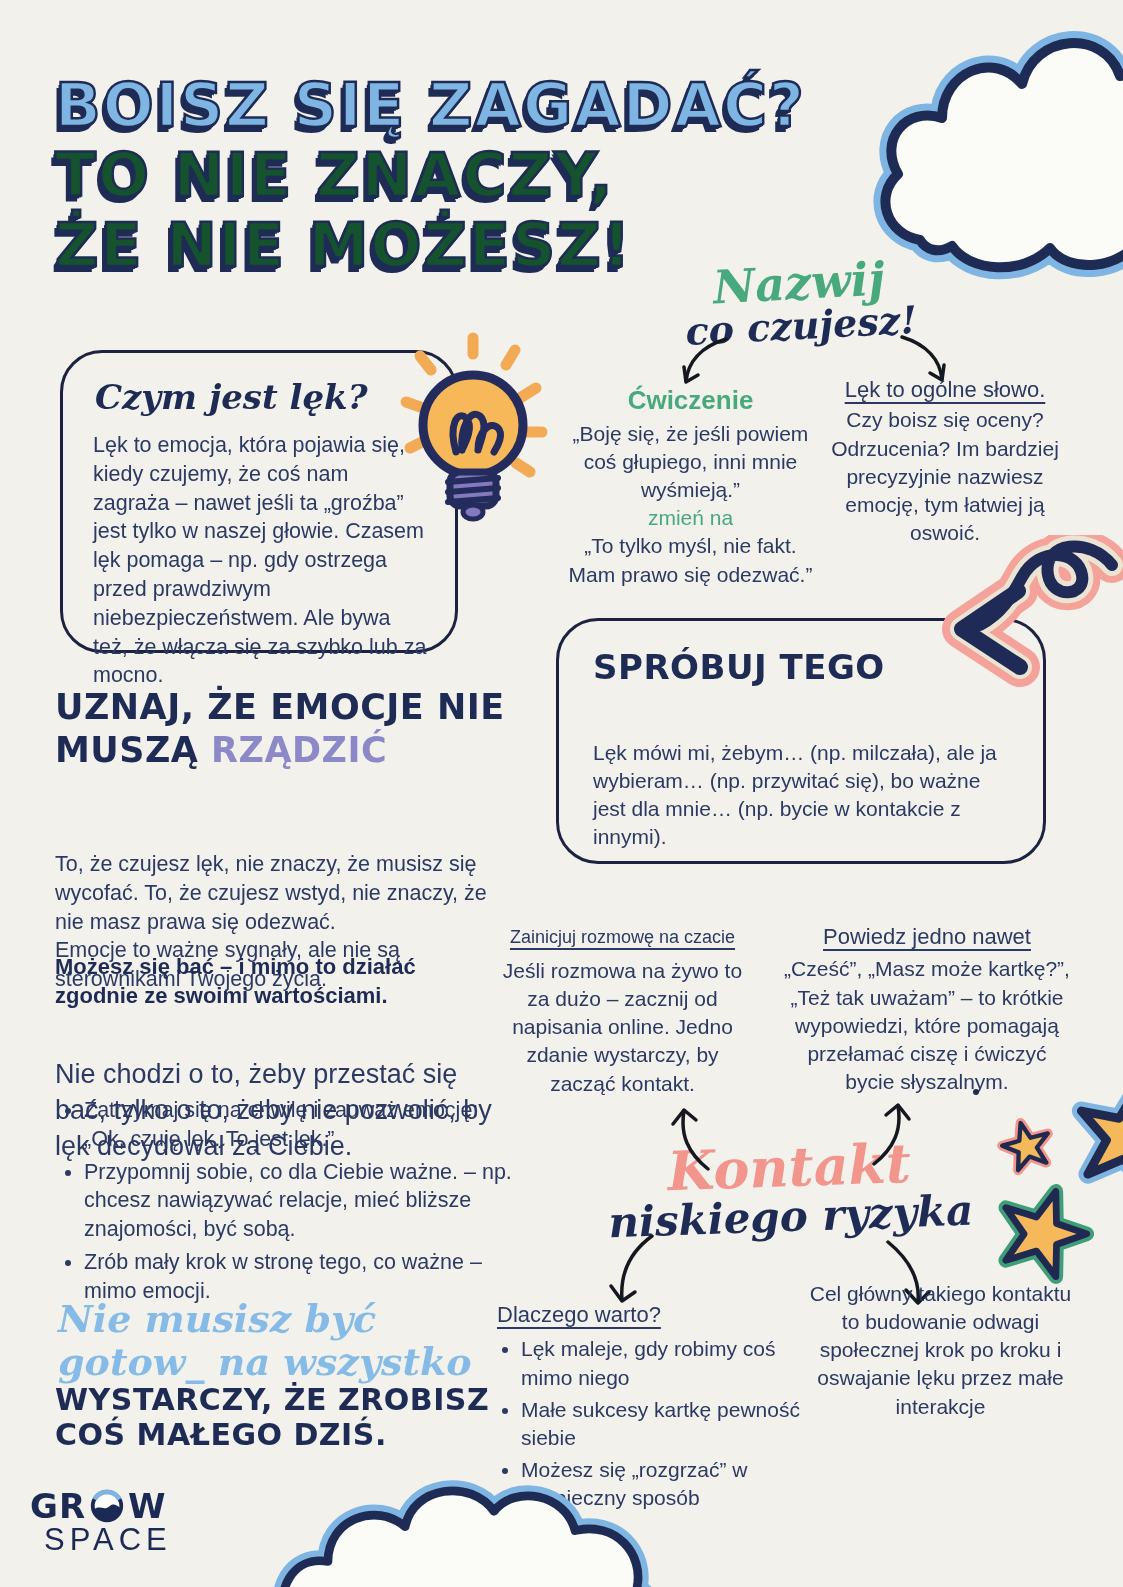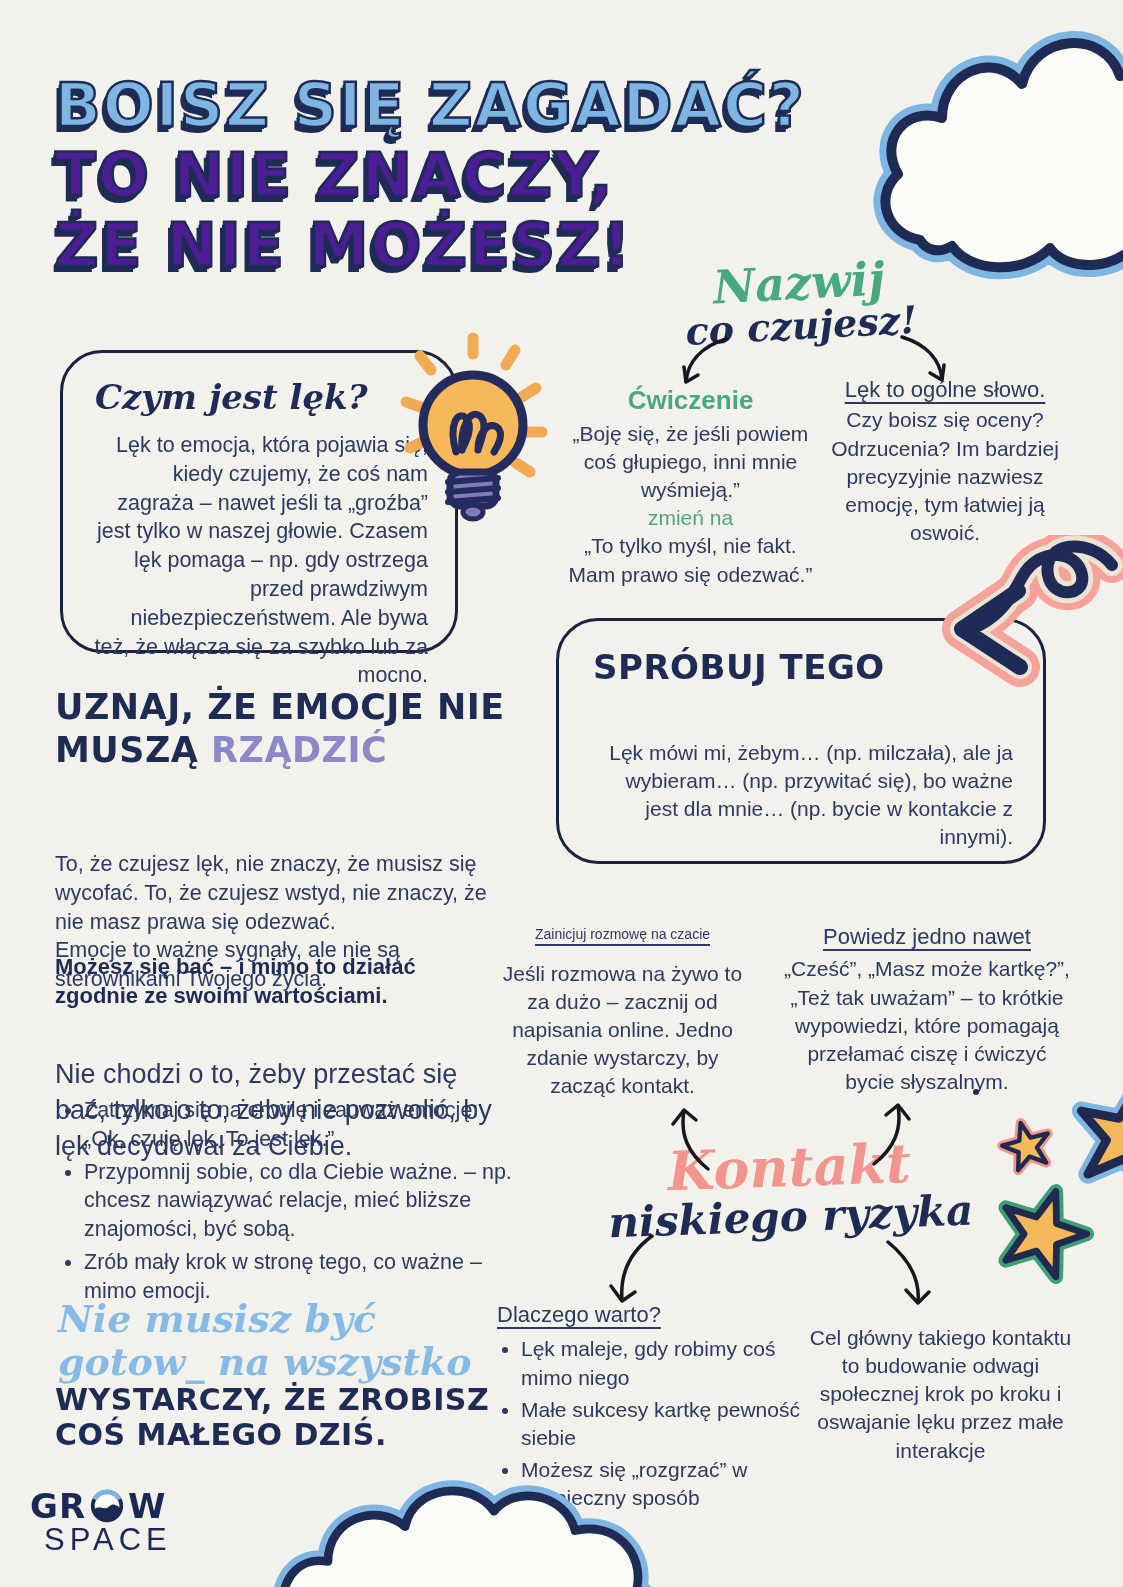--- a/index.html
+++ b/index.html
@@ -9,36 +9,36 @@
   }
   .abs{position:absolute;}
   
   .title-line{
     font-family:"DejaVu Sans", sans-serif; font-weight:bold; font-size:60px; line-height:70px;
     letter-spacing:2px; -webkit-text-stroke:2.5px #1e2b55;
     text-shadow:-4px 6px 0 #1e2b55, -2px 3px 0 #1e2b55, 0 2px 0 #1e2b55;
     white-space:nowrap;
   }
   .t-blue{color:#7fb5e3;}
-  .t-pink{color:#4c1d95;}
+  .t-pink{color:#14532d;}
   
   .script{font-family:"DejaVu Serif", serif; font-style:italic; font-weight:bold;}
   
   .body-txt{font-size:21px; line-height:1.34; color:#2c3a63;}
   .center{text-align:center;}
   .navy{color:#1e2b55;}
   .green{color:#47a97c;}
   .purple{color:#8d88c8;}
   .pinktxt{color:#f2958d;}
   .lightblue{color:#85bbe6;}
   .bold{font-weight:bold;}
   .ul-heading{text-decoration:underline; text-decoration-thickness:2px; text-underline-offset:5px;}
   
   .doodle-box{
-    border:3.5px solid #1b2340; border-radius:42px; background:transparent;text-align:right;
+    border:3.5px solid #1b2340; border-radius:42px; background:transparent;
   }
   
   .h-big{font-family:"DejaVu Sans", sans-serif; font-weight:bold; font-size:34px; line-height:1.22; color:#1e2b55; letter-spacing:0.5px;}
   ul{margin:0; padding-left:24px;}
   li{margin-bottom:4px;}
   .logo-row{display:flex; align-items:center; gap:2px;
     font-family:"DejaVu Sans", sans-serif; font-weight:bold; font-size:34px; color:#1b2a55; letter-spacing:1px;}
   .logo-space{font-family:"Liberation Sans", sans-serif; font-weight:normal; font-size:31px; color:#1b2a55; letter-spacing:5px; margin-left:14px; margin-top:-4px;}
 </style>
 </head>
@@ -168,21 +168,21 @@
           <path d="M7,13 A15,15 0 0 1 33,13" fill="none" stroke="#7fb5e3" stroke-width="5"></path>
           <path d="M6,24 C12,18 17,26 23,20 C27,16.5 31,20 34,22 L32,30 A15,15 0 0 1 8,30 Z" fill="#1b2a55"></path>
         </svg>
       </span>
       <span>W</span>
     </div>
     <div class="logo-space">SPACE</div>
   </div>
 
   <div class="abs center" style="left:495px; top:925px; width:255px;">
-    <div class="body-txt ul-heading" style="font-size:14px; margin-bottom:16px;">Zainicjuj rozmowę na czacie</div>
+    <div class="body-txt ul-heading" style="font-size:18px; margin-bottom:8px;">Zainicjuj rozmowę na czacie</div>
     <div class="body-txt">Jeśli rozmowa na żywo to za dużo – zacznij od napisania online. Jedno zdanie wystarczy, by zacząć kontakt.</div>
   </div>
 
   <div class="abs center" style="left:782px; top:922px; width:290px;">
     <div class="body-txt ul-heading" style="font-size:22px; margin-bottom:4px;">Powiedz jedno nawet</div>
     <div class="body-txt">„Cześć”, „Masz może kartkę?”, „Też tak uważam” – to krótkie wypowiedzi, które pomagają przełamać ciszę i ćwiczyć bycie słyszalnym.</div>
   </div>
 
   <div class="abs center" style="left:600px; top:1140px; width:380px; transform:rotate(-2deg);">
     <div class="script pinktxt" style="font-size:54px; line-height:1;">Kontakt</div>
@@ -218,21 +218,21 @@
 
   <div class="abs" style="left:497px; top:1300px; width:305px;">
     <div class="body-txt ul-heading" style="font-size:22px; margin-bottom:6px;">Dlaczego warto?</div>
     <ul class="body-txt" style="width:280px;">
       <li>Lęk maleje, gdy robimy coś mimo niego</li>
       <li>Małe sukcesy kartkę pewność siebie</li>
       <li>Możesz się „rozgrzać” w bezpieczny sposób</li>
     </ul>
   </div>
 
-  <div class="abs center body-txt" style="left:808px; top:1324px; width:265px;">Cel główny takiego kontaktu to budowanie odwagi społecznej krok po kroku i oswajanie lęku przez małe interakcje</div>
+  <div class="abs center body-txt" style="left:808px; top:1280px; width:265px;">Cel główny takiego kontaktu to budowanie odwagi społecznej krok po kroku i oswajanie lęku przez małe interakcje</div>
 
   <div class="abs" style="left:992px; top:1112px;">
     <svg width="70" height="70" viewBox="0 0 70 70">
       <g transform="translate(35,35) rotate(-15) scale(0.62)">
         <path d="M0,-40 L9.4,-12.9 L38,-12.4 L15.2,4.9 L23.5,32.4 L0,16 L-23.5,32.4 L-15.2,4.9 L-38,-12.4 L-9.4,-12.9 Z" fill="#f5b85a" stroke="#f2958d" stroke-width="16" stroke-linejoin="round"></path>
         <path d="M0,-40 L9.4,-12.9 L38,-12.4 L15.2,4.9 L23.5,32.4 L0,16 L-23.5,32.4 L-15.2,4.9 L-38,-12.4 L-9.4,-12.9 Z" fill="#f5b85a" stroke="#20294f" stroke-width="7" stroke-linejoin="round"></path>
       </g>
     </svg>
   </div>
   <div class="abs" style="left:1050px; top:1072px;">

